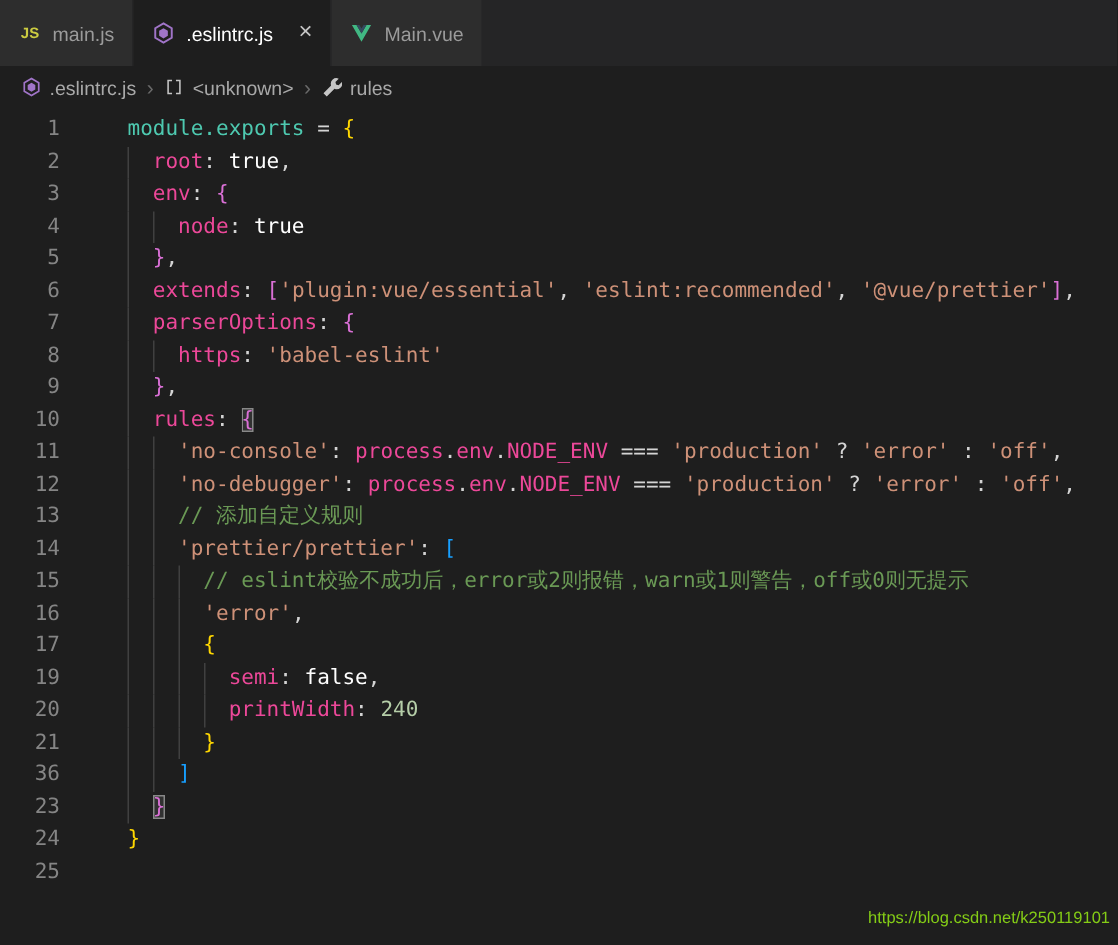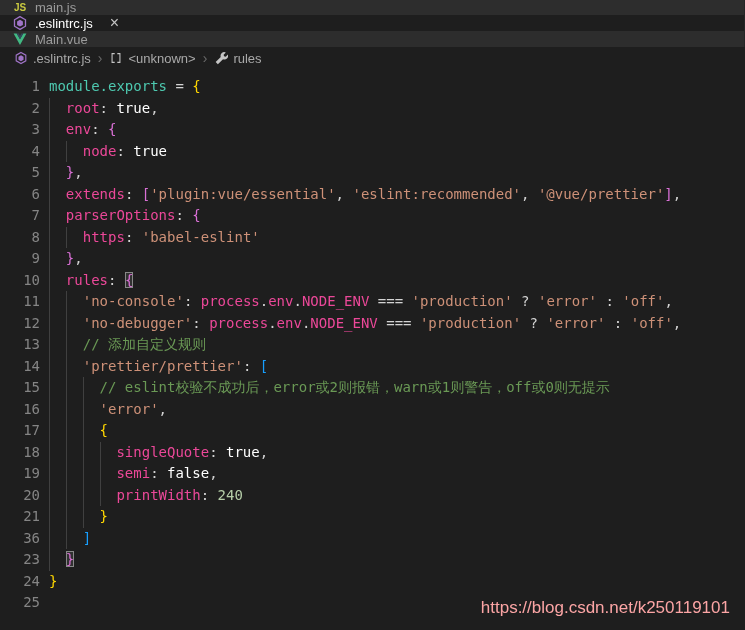--- a/index.html
+++ b/index.html
@@ -1,21 +1,21 @@
 <!DOCTYPE html>
 <html><head>
 <meta charset="utf-8">
 <style>
   * { margin:0; padding:0; box-sizing:border-box; }
   html,body { background:#1e1e1e; }
   .window { position:relative; width:745px; height:630px; background:#1e1e1e; overflow:hidden;
             font-family:"Liberation Sans",sans-serif; }
 
   
-  .tab-bar { display:flex; height:44px; background:#252526; align-items:stretch;flex-direction:column; }
+  .tab-bar { display:flex; height:44px; background:#252526; align-items:stretch; }
   .tab { display:flex; align-items:center; gap:7px; padding:0 12px; background:#2d2d2d;
          color:#9b9b9b; font-size:13px; border-right:1px solid #252526; cursor:pointer; white-space:nowrap; }
   .tab.active { background:#1e1e1e; color:#ffffff; }
   .tab-close { margin-left:10px; font-size:16px; line-height:1; color:#c5c5c5; }
   .tab-icon, .bc-icon { display:inline-flex; align-items:center; justify-content:center; }
   .tab-icon svg { width:16px; height:16px; display:block; }
   .bc-icon svg { width:14px; height:14px; display:block; }
   .fi-js { color:#CBCB41; font-weight:bold; font-size:10px; letter-spacing:0; width:16px; text-align:center; }
 
   
@@ -23,26 +23,26 @@
                 background:#1e1e1e; color:#a9a9a9; font-size:13px; }
   .bc-item { display:flex; align-items:center; gap:5px; cursor:pointer; }
   .bc-sep { color:#6a6a6a; font-size:14px; margin:0 2px; }
 
   
   .editor { position:relative; padding-top:4px;
             font-family:"DejaVu Sans Mono","Liberation Mono",monospace;
             font-size:14px; line-height:21.5px; }
   .line { display:flex; height:21.5px; }
   .ln { width:40px; flex:none; text-align:right; color:#858585; user-select:none; }
-  .code { position:relative; white-space:pre; margin-left:9px; color:#d4d4d4; }
+  .code { position:relative; white-space:pre; margin-left:45px; color:#d4d4d4; }
   .guide { position:absolute; top:0; bottom:0; width:1px; background:#404040; }
   .hl { box-shadow: inset 0 0 0 1px #888; background:rgba(140,140,140,0.18); }
 
   
-  .watermark { position:absolute; right:15px; bottom:12px; color:#fca5a5; font-size:17px; }
+  .watermark { position:absolute; right:5px; bottom:12px; color:#84cc16; font-size:11px; }
 </style>
 <style>.t-type{color:#4EC9B0}.t-prop{color:#ec4899}.t-kw{color:#ffffff}.t-str{color:#CE9178}.t-num{color:#B5CEA8}.t-cmt{color:#6A9955}.t-fg{color:#D4D4D4}.t-b1{color:#FFD700}.t-b2{color:#DA70D6}.t-b3{color:#179FFF}.t-b4{color:#FFD700}</style></head>
 <body>
 
 <div class="window">
   <div class="tab-bar" id="tabbar">
       <div class="tab">
         <span class="tab-icon">
           <span class="fi-js">JS</span>
         </span>
@@ -160,24 +160,20 @@
       </div>
       <div class="line">
         <span class="ln">16</span>
         <span class="code"><span class="guide" style="left: 0ch;"></span><span class="guide" style="left: 2ch;"></span><span class="guide" style="left: 4ch;"></span>      <span class="t-str">'error'</span><span class="t-fg">,</span></span>
       </div>
       <div class="line">
         <span class="ln">17</span>
         <span class="code"><span class="guide" style="left: 0ch;"></span><span class="guide" style="left: 2ch;"></span><span class="guide" style="left: 4ch;"></span>      <span class="t-b4">{</span></span>
       </div>
       <div class="line">
-        <span class="ln">18</span>
-        <span class="code"><span class="guide" style="left: 0ch;"></span><span class="guide" style="left: 2ch;"></span><span class="guide" style="left: 4ch;"></span><span class="guide" style="left: 6ch;"></span>        <span class="t-prop">singleQuote</span><span class="t-fg">: </span><span class="t-kw">true</span><span class="t-fg">,</span></span>
-      </div>
-      <div class="line">
         <span class="ln">19</span>
         <span class="code"><span class="guide" style="left: 0ch;"></span><span class="guide" style="left: 2ch;"></span><span class="guide" style="left: 4ch;"></span><span class="guide" style="left: 6ch;"></span>        <span class="t-prop">semi</span><span class="t-fg">: </span><span class="t-kw">false</span><span class="t-fg">,</span></span>
       </div>
       <div class="line">
         <span class="ln">20</span>
         <span class="code"><span class="guide" style="left: 0ch;"></span><span class="guide" style="left: 2ch;"></span><span class="guide" style="left: 4ch;"></span><span class="guide" style="left: 6ch;"></span>        <span class="t-prop">printWidth</span><span class="t-fg">: </span><span class="t-num">240</span></span>
       </div>
       <div class="line">
         <span class="ln">21</span>
         <span class="code"><span class="guide" style="left: 0ch;"></span><span class="guide" style="left: 2ch;"></span><span class="guide" style="left: 4ch;"></span>      <span class="t-b4">}</span></span>

